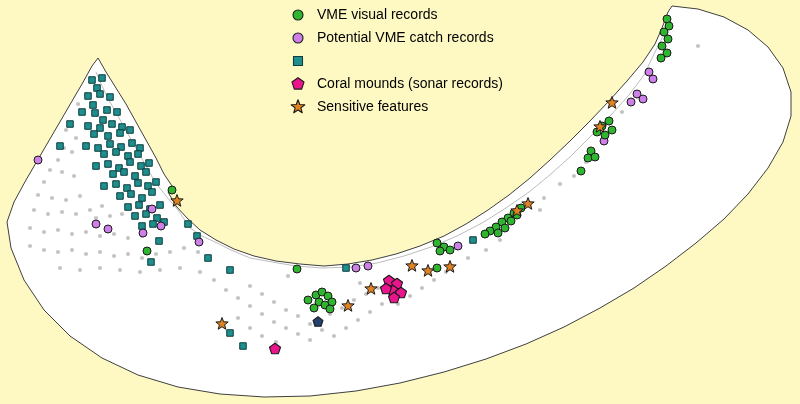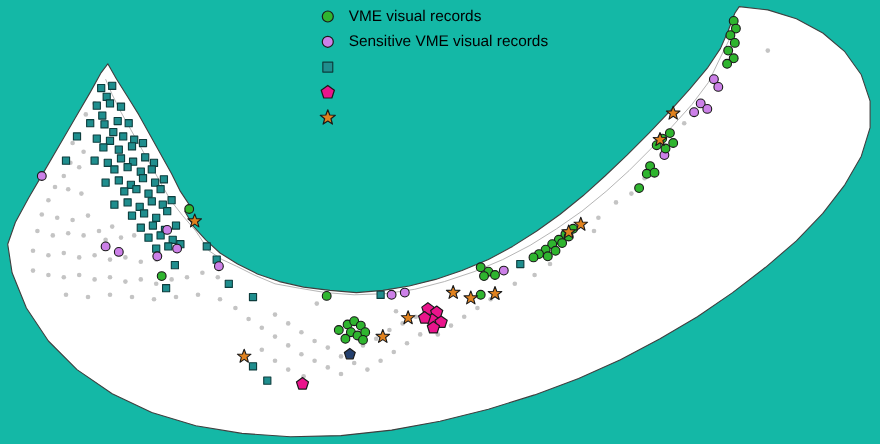--- a/index.html
+++ b/index.html
@@ -1,17 +1,17 @@
 <!DOCTYPE html>
 <html><head>
 <meta charset="utf-8">
 <style>
   html,body{margin:0;padding:0;background:#ffffff;}
   body{width:800px;height:404px;overflow:hidden;font-family:"Liberation Sans",sans-serif;}
-  .figure{position:relative;width:800px;height:404px;background:#14b8a6;text-decoration:underline;}
+  .figure{position:relative;width:800px;height:404px;background:#fef9c3;text-decoration:underline;}
   #map-svg{position:absolute;left:0;top:0;}
   .legend{position:absolute;left:288px;top:5px;display:flex;flex-direction:column;gap:4px;}
   .legend-row{display:flex;align-items:center;gap:9px;height:19px;}
   .legend-label{font-size:14px;color:#000000;line-height:19px;white-space:nowrap;}
   .legend-marker{width:20px;height:20px;flex:0 0 20px;}
 </style>
 </head>
 <body>
 
 <div class="figure">
@@ -295,32 +295,34 @@
     <div class="legend-row">
       <svg class="legend-marker" viewBox="0 0 20 20">
           <circle cx="10" cy="10" r="5" fill="#2fb52f" stroke="#1a1a1a" stroke-width="1.1" stroke-linejoin="round"></circle>
         </svg>
       <span class="legend-label">VME visual records</span>
     </div>
     <div class="legend-row">
       <svg class="legend-marker" viewBox="0 0 20 20">
           <circle cx="10" cy="10" r="5" fill="#cc80e8" stroke="#1a1a1a" stroke-width="1.1" stroke-linejoin="round"></circle>
         </svg>
-      <span class="legend-label">Sensitive VME visual records</span>
+      <span class="legend-label">Potential VME catch records</span>
     </div>
     <div class="legend-row">
       <svg class="legend-marker" viewBox="0 0 20 20">
           <rect x="5.5" y="5.5" width="9" height="9" fill="#1f8e8e" stroke="#0d3d3d" stroke-width="1.1" stroke-linejoin="round"></rect>
         </svg>
     </div>
     <div class="legend-row">
       <svg class="legend-marker" viewBox="0 0 20 20">
           <polygon points="10.00,3.70 15.99,8.05 13.70,15.10 6.30,15.10 4.01,8.05" fill="#ea148c" stroke="#1a1a1a" stroke-width="1.1" stroke-linejoin="round"></polygon>
         </svg>
+      <span class="legend-label">Coral mounds (sonar records)</span>
     </div>
     <div class="legend-row">
       <svg class="legend-marker" viewBox="0 0 20 20">
           <polygon points="10.00,2.80 11.78,7.55 16.85,7.78 12.88,10.93 14.23,15.82 10.00,13.02 5.77,15.82 7.12,10.93 3.15,7.78 8.22,7.55" fill="#e0821f" stroke="#1a1a1a" stroke-width="1.1" stroke-linejoin="round"></polygon>
         </svg>
+      <span class="legend-label">Sensitive features</span>
     </div>
   </div>
 
 </div>
 
 </body></html>

